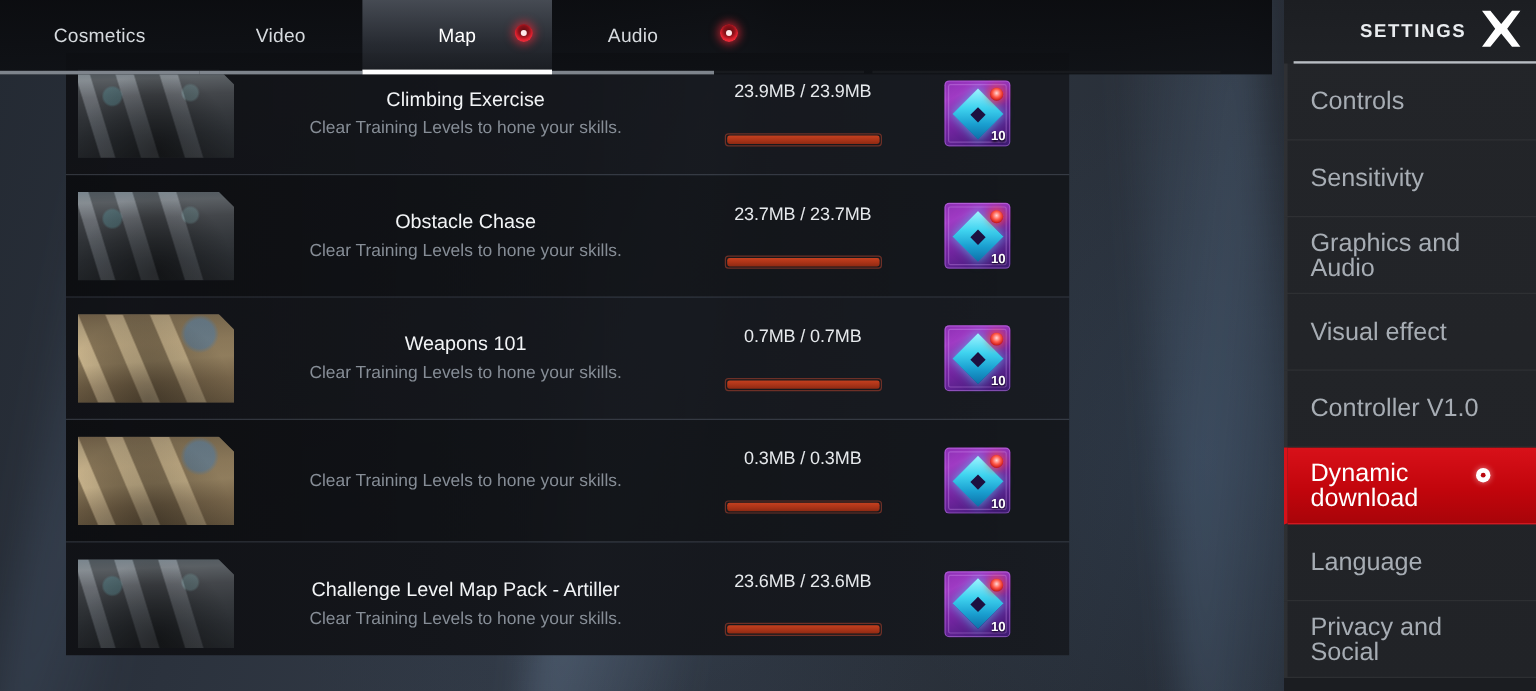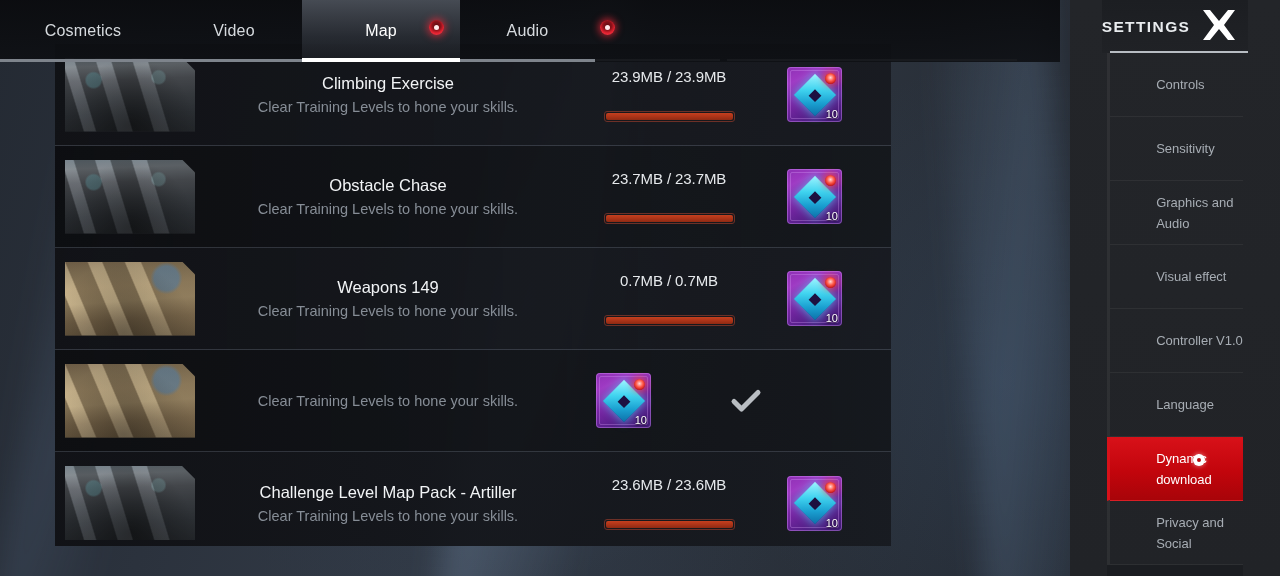--- a/index.html
+++ b/index.html
@@ -167,38 +167,38 @@
     width: 9px; height: 9px; margin: -4.5px 0 0 -4.5px;
     background: #1d1040;
   }
   .gem-dot {
     position: absolute; right: 6px; top: 6px; width: 11px; height: 11px; border-radius: 50%;
     background: radial-gradient(circle at 50% 42%, #ffd7d7 0%, #ff5a4a 40%, #c41414 75%, #7a0c0c 100%);
     box-shadow: 0 0 6px 2px rgba(255,70,55,0.70);
   }
   .gem-level {
     position: absolute; right: 4px; bottom: 2px;
-    color: #ffffff; font-size: 11px; font-weight: normal;
+    color: #ffffff; font-size: 11px; font-weight: bold;
     text-shadow: 0 1px 2px rgba(0,0,0,0.9);
   }
   .row-check {
     flex: 0 0 auto; margin-left: 78px; width: 34px; height: 34px;
     display: flex; align-items: center; justify-content: center;
   }
   .row-trash {
     position: absolute; right: 18px; top: 16px; width: 22px; height: 24px;
     display: flex; align-items: center; justify-content: center;
   }
 
   
   .sidebar {
     position: absolute; right: 0; top: 0; width: 210px; height: 576px;
     background: linear-gradient(180deg, #232529 0%, #212327 100%);
     z-index: 50;
-    display: flex; flex-direction: column; align-items: center;
+    display: flex; flex-direction: column;
   }
   .sidebar-header {
     position: relative; height: 53px; flex: 0 0 auto;
     display: flex; align-items: center; justify-content: flex-end;
     padding-right: 10px; gap: 10px;
     background: linear-gradient(180deg, #1c1e22 0%, #202226 100%);
   }
   .sidebar-title {
     color: #e9ecef; font-size: 15.5px; letter-spacing: 1.4px; font-weight: bold;
   }
@@ -206,21 +206,21 @@
     position: absolute; left: 8px; right: 0; bottom: 0; height: 2px; background: #b8bdc3;
   }
   .sidebar-items { flex: 1 1 auto; display: flex; flex-direction: column; }
   .s-item {
     position: relative; height: 64px; flex: 0 0 auto;
     display: flex; align-items: center; padding-left: 19px;
     border-bottom: 1px solid rgba(255,255,255,0.055);
     border-left: 3px solid rgba(255,255,255,0.055);
   }
   .s-item .s-label {
-    color: #a7adb4; font-size: 13px; line-height: 21px; white-space: pre-line; margin-left: 27px;
+    color: #a7adb4; font-size: 21px; line-height: 21px; white-space: pre-line;
   }
   .s-item.active {
     background: linear-gradient(180deg, #d81119 0%, #c2050c 55%, #a80409 100%);
     border-left-color: #d81119;
   }
   .s-item.active .s-label { color: #ffffff; }
   .s-badge {
     position: absolute; right: 38px; top: 17px; width: 12px; height: 12px; border-radius: 50%;
     background: #ffffff; box-shadow: 0 0 5px rgba(255,255,255,0.55);
   }
@@ -321,21 +321,21 @@
         <svg width="22" height="24" viewBox="0 0 22 24">
             <path d="M2 4.5h18M8 4.5V2.2h6v2.3M4 6.5h14l-1.2 15H5.2z" fill="none" stroke="#e8ebee" stroke-width="1.7" stroke-linejoin="round"></path>
             <path d="M8.2 9.5v9M11 9.5v9M13.8 9.5v9" stroke="#e8ebee" stroke-width="1.5"></path>
           </svg>
       </div>
     </div>
 
     <div class="row">
       <div class="thumb thumb-desert"></div>
       <div class="row-text">
-        <div class="row-title">Weapons 149</div>
+        <div class="row-title">Weapons 101</div>
         <div class="row-desc">Clear Training Levels to hone your skills.</div>
       </div>
       <div class="row-progress">
         <div class="size-text">0.7MB / 0.7MB</div>
         <div class="bar-track">
           <div class="bar-fill" style="width:100%"></div>
         </div>
       </div>
       <div class="gem">
         <div class="gem-inner-frame"></div>
@@ -353,20 +353,26 @@
             <path d="M2 4.5h18M8 4.5V2.2h6v2.3M4 6.5h14l-1.2 15H5.2z" fill="none" stroke="#e8ebee" stroke-width="1.7" stroke-linejoin="round"></path>
             <path d="M8.2 9.5v9M11 9.5v9M13.8 9.5v9" stroke="#e8ebee" stroke-width="1.5"></path>
           </svg>
       </div>
     </div>
 
     <div class="row alt">
       <div class="thumb thumb-desert"></div>
       <div class="row-text">
         <div class="row-desc">Clear Training Levels to hone your skills.</div>
+      </div>
+      <div class="row-progress">
+        <div class="size-text">0.3MB / 0.3MB</div>
+        <div class="bar-track">
+          <div class="bar-fill" style="width:100%"></div>
+        </div>
       </div>
       <div class="gem">
         <div class="gem-inner-frame"></div>
         <div class="gem-diamond"></div>
         <div class="gem-dot"></div>
         <div class="gem-level">10</div>
       </div>
       <div class="row-check">
         <svg width="34" height="34" viewBox="0 0 34 34">
             <path d="M5 17.5 L12.5 25 L29 8.5" fill="none" stroke="#b9bdc2" stroke-width="5" stroke-linecap="round" stroke-linejoin="round"></path>
@@ -441,29 +447,29 @@
       <div class="s-item">
         <span class="s-label">Graphics and
 Audio</span>
       </div>
       <div class="s-item">
         <span class="s-label">Visual effect</span>
       </div>
       <div class="s-item">
         <span class="s-label">Controller V1.0</span>
       </div>
-      <div class="s-item">
-        <span class="s-label">Language</span>
-      </div>
       <div class="s-item active">
         <span class="s-label">Dynamic
 download</span>
         <span class="s-badge"></span>
       </div>
       <div class="s-item">
+        <span class="s-label">Language</span>
+      </div>
+      <div class="s-item">
         <span class="s-label">Privacy and
 Social</span>
       </div>
       <div class="sidebar-foot"></div>
     </div>
   </div>
 
 </div>
 
 </body></html>

